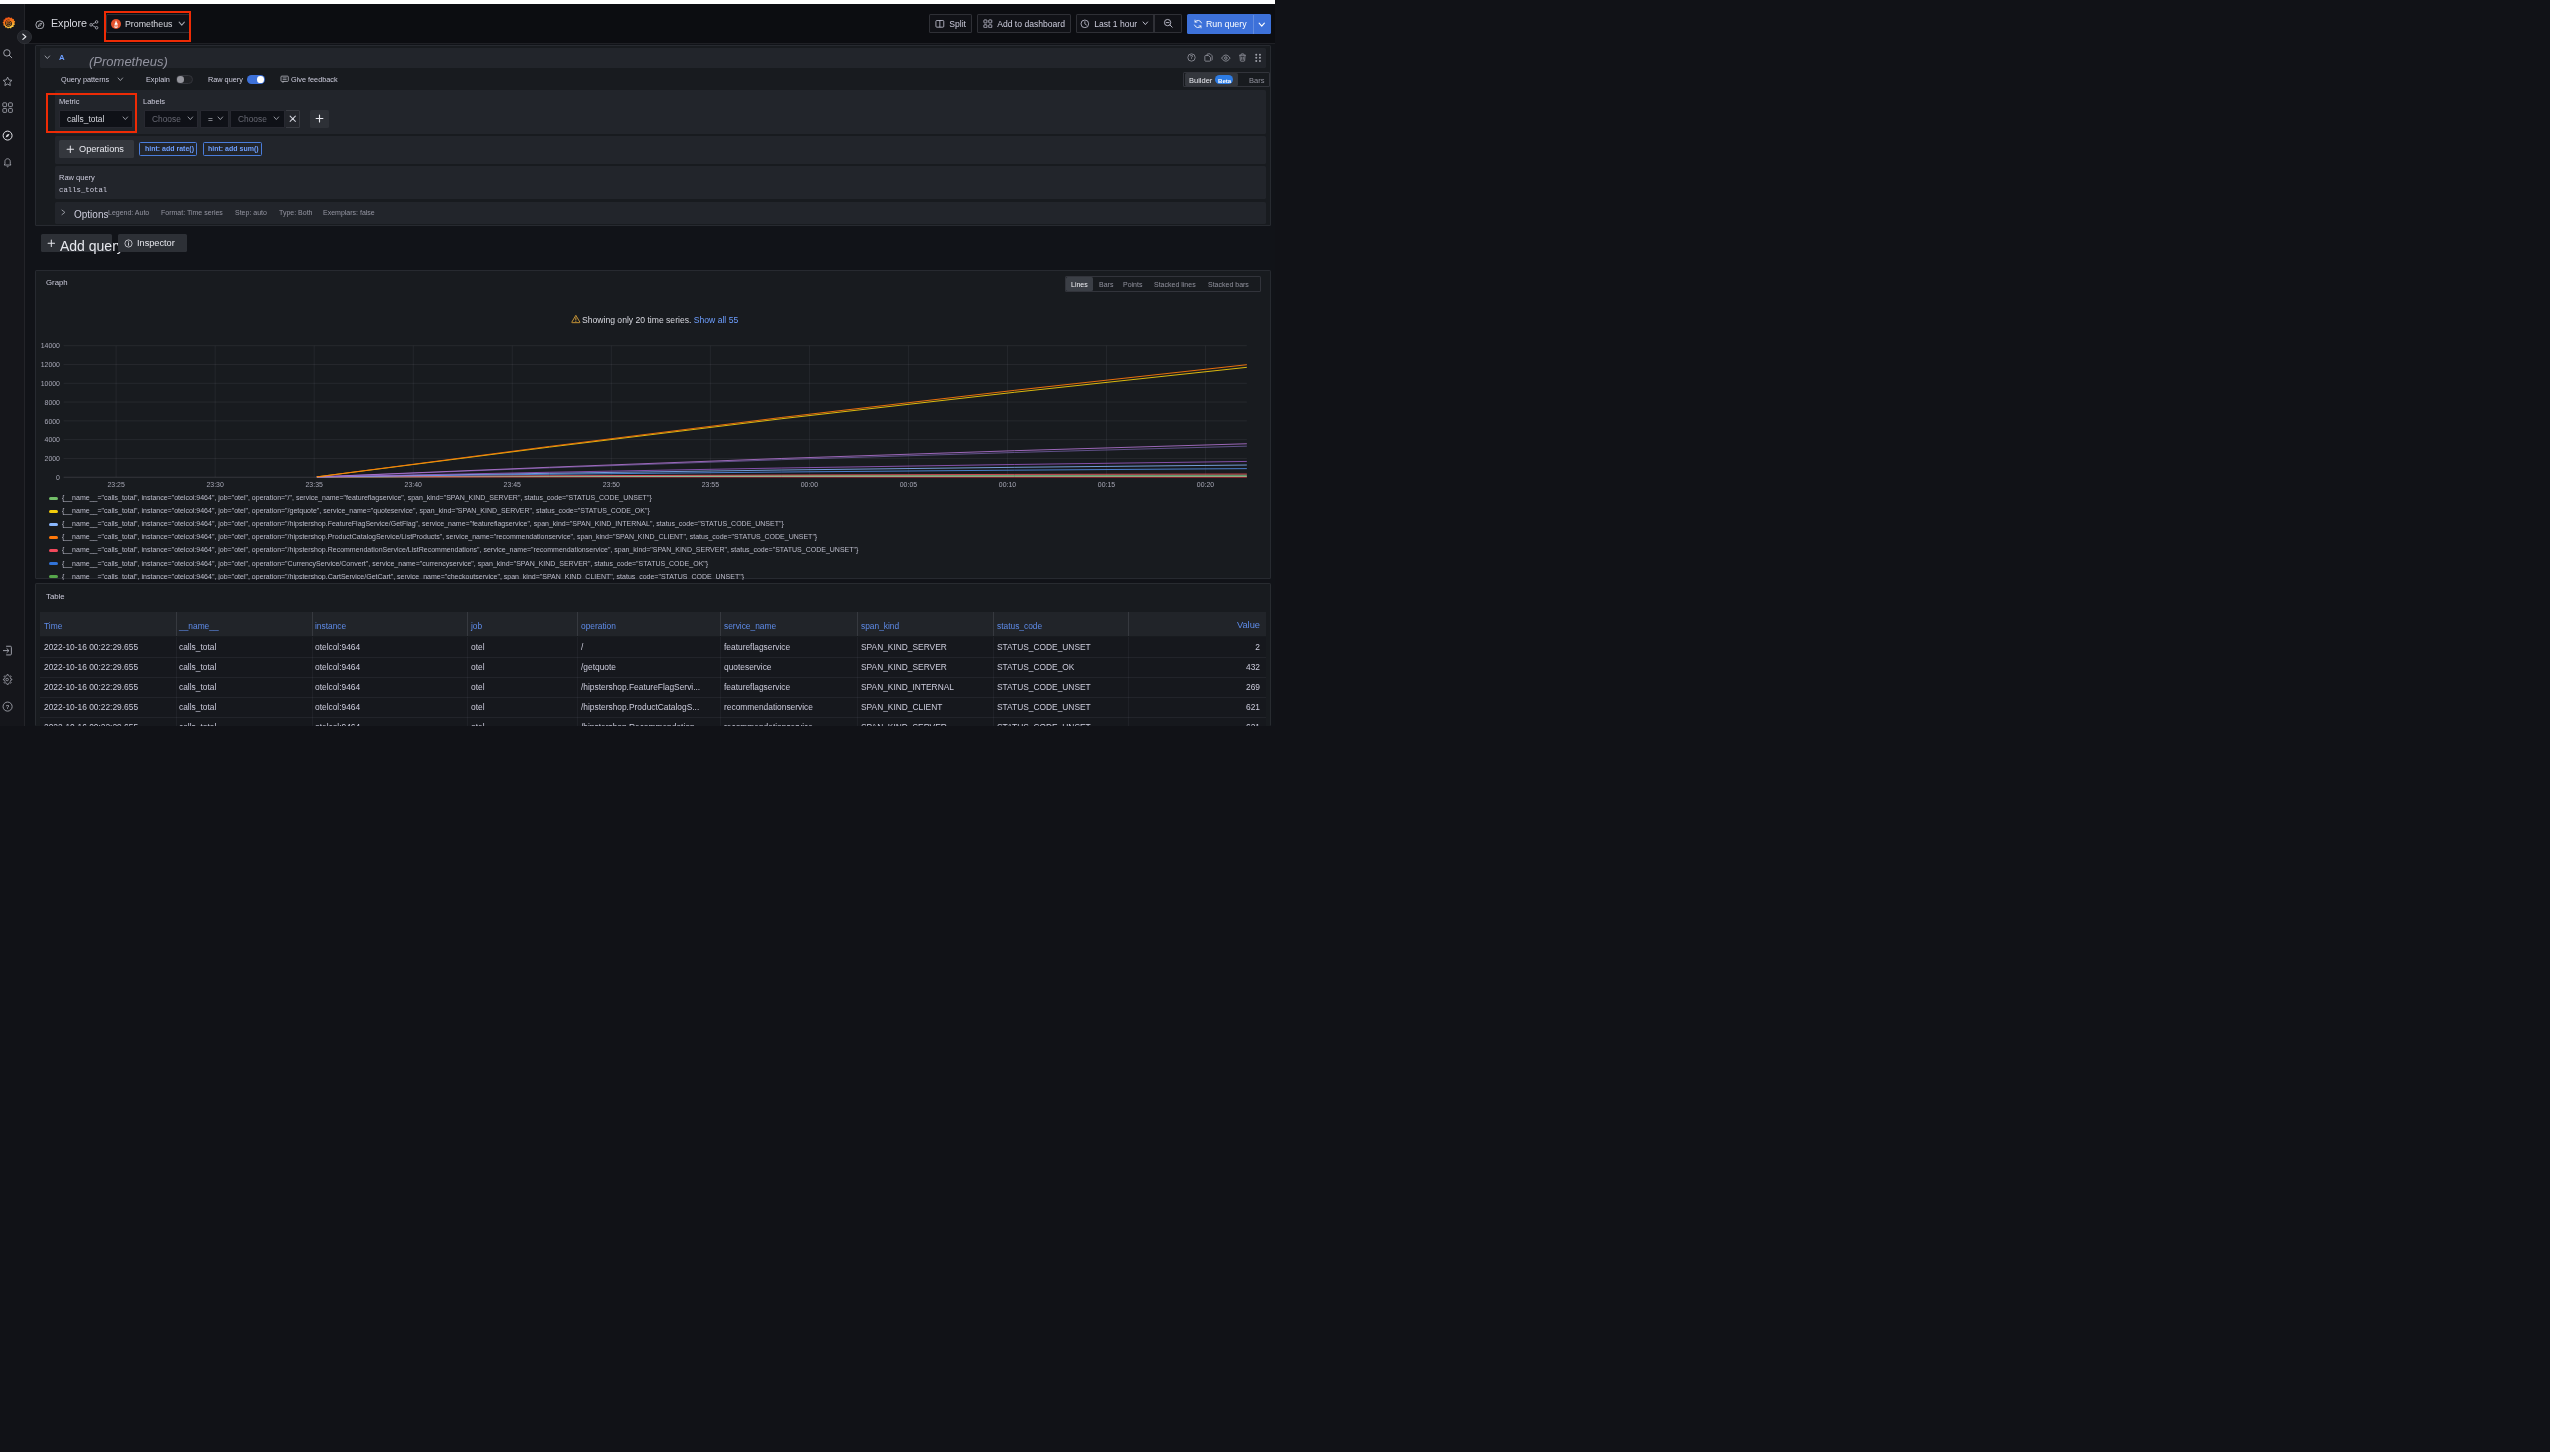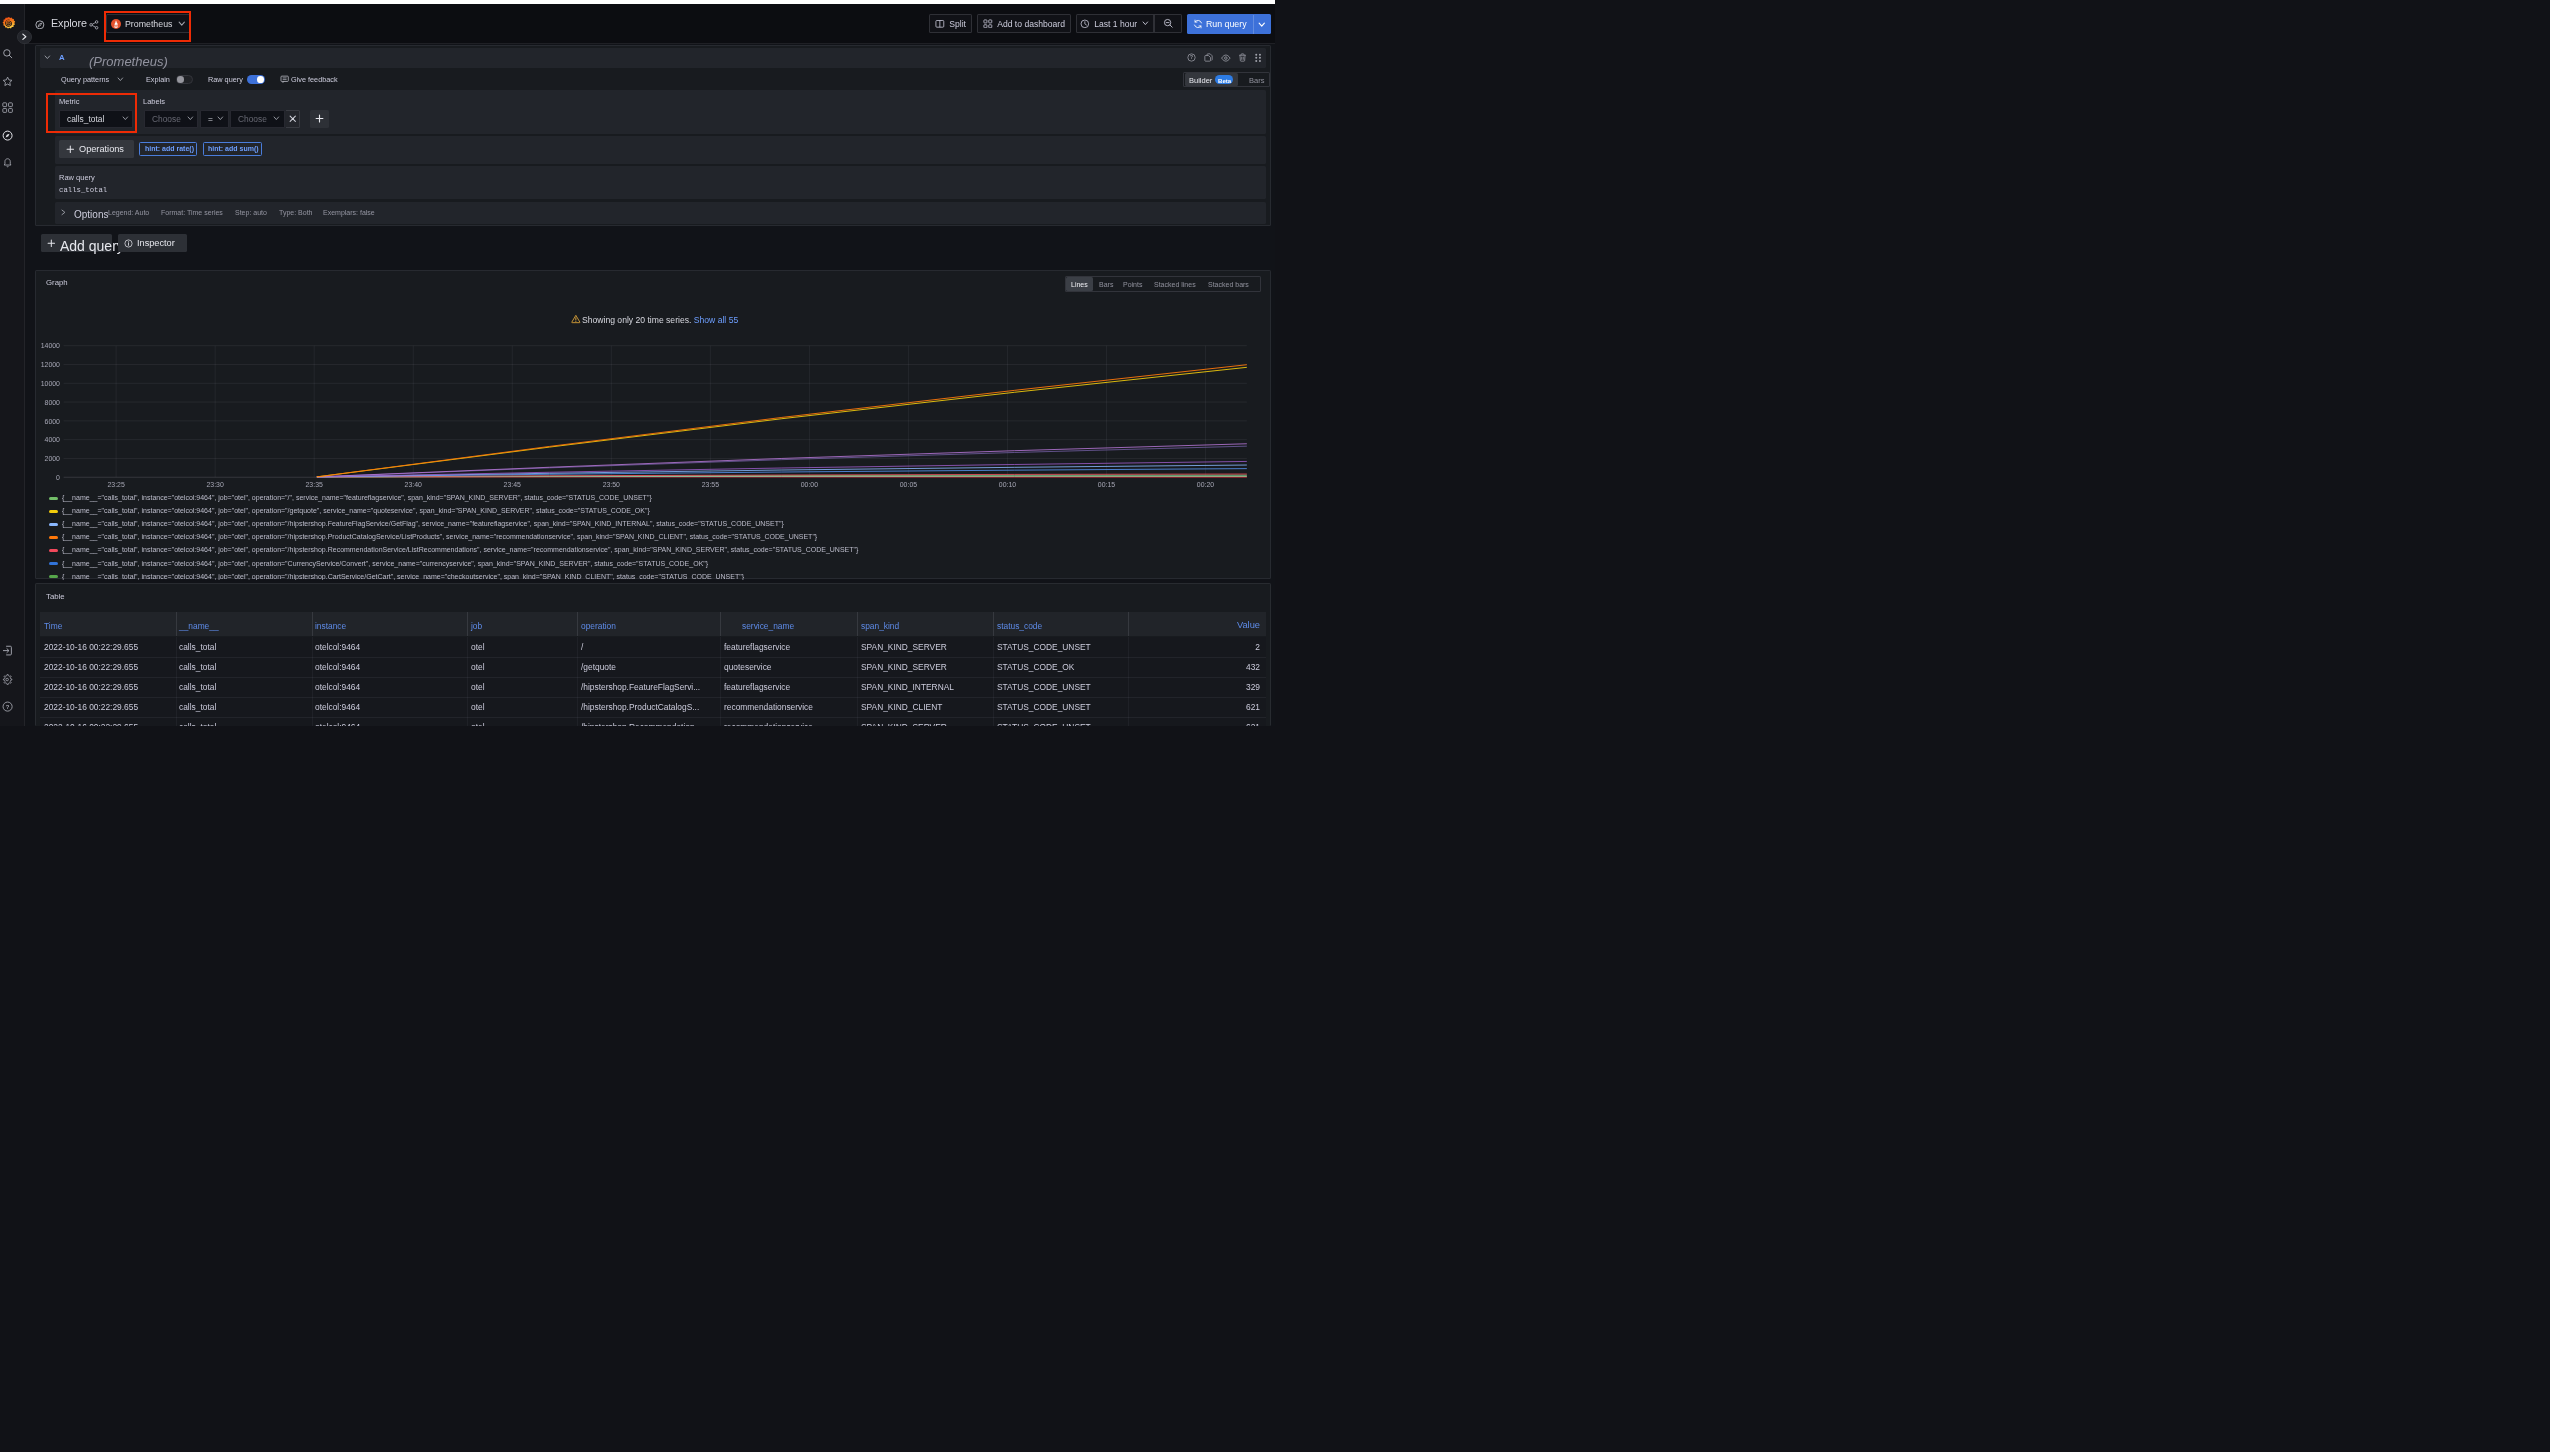--- a/index.html
+++ b/index.html
@@ -354,21 +354,21 @@
 <div class="abs" style="left:36px;top:580px;width:1235px;height:3.4px;background:#111318;"></div>
 <div class="panel" style="left:35px;top:583px;width:1236px;height:143px;border-bottom:none;"></div>
 <div class="abs" style="left:46px;top:592px;font-size:7.8px;font-weight:500;color:#ccccdc;">Table</div>
 <div class="abs" style="left:40px;top:637px;width:1226px;height:90px;background:#16181d;"></div>
 <div class="abs" style="left:40px;top:612px;width:1226px;height:24px;background:#212429;"></div>
 <div class="abs" style="left:44px;top:621px;font-size:8.4px;color:#5e8be8;">Time</div>
 <div class="abs" style="left:179px;top:621px;font-size:8.4px;color:#5e8be8;">__name__</div>
 <div class="abs" style="left:315px;top:621px;font-size:8.4px;color:#5e8be8;">instance</div>
 <div class="abs" style="left:471px;top:621px;font-size:8.4px;color:#5e8be8;">job</div>
 <div class="abs" style="left:581px;top:621px;font-size:8.4px;color:#5e8be8;">operation</div>
-<div class="abs" style="left:742px;top:621px;font-size:8.4px;color:#5e8be8;">service_name</div>
+<div class="abs" style="left:724px;top:621px;font-size:8.4px;color:#5e8be8;">service_name</div>
 <div class="abs" style="left:861px;top:621px;font-size:8.4px;color:#5e8be8;">span_kind</div>
 <div class="abs" style="left:997px;top:621px;font-size:8.4px;color:#5e8be8;">status_code</div>
 <div class="abs" style="left:1128px;top:620px;width:132px;font-size:9.3px;color:#5e8be8;text-align:right;">Value</div>
 <div class="abs" style="left:176px;top:612px;width:0.7px;height:24px;background:rgba(204,204,220,0.13);"></div>
 <div class="abs" style="left:176px;top:637px;width:0.7px;height:90px;background:rgba(204,204,220,0.055);"></div>
 <div class="abs" style="left:312px;top:612px;width:0.7px;height:24px;background:rgba(204,204,220,0.13);"></div>
 <div class="abs" style="left:312px;top:637px;width:0.7px;height:90px;background:rgba(204,204,220,0.055);"></div>
 <div class="abs" style="left:467px;top:612px;width:0.7px;height:24px;background:rgba(204,204,220,0.13);"></div>
 <div class="abs" style="left:467px;top:637px;width:0.7px;height:90px;background:rgba(204,204,220,0.055);"></div>
 <div class="abs" style="left:577px;top:612px;width:0.7px;height:24px;background:rgba(204,204,220,0.13);"></div>
@@ -402,21 +402,21 @@
 <div class="abs" style="left:1128px;top:662px;width:132px;font-size:8.4px;color:#ccccdc;text-align:right;">432</div>
 <div class="abs" style="left:40px;top:677px;width:1226px;height:0.7px;background:rgba(204,204,220,0.07);"></div>
 <div class="abs" style="left:44px;top:682px;font-size:8.4px;color:#ccccdc;white-space:nowrap;">2022-10-16 00:22:29.655</div>
 <div class="abs" style="left:179px;top:682px;font-size:8.4px;color:#ccccdc;white-space:nowrap;">calls_total</div>
 <div class="abs" style="left:315px;top:682px;font-size:8.4px;color:#ccccdc;white-space:nowrap;">otelcol:9464</div>
 <div class="abs" style="left:471px;top:682px;font-size:8.4px;color:#ccccdc;white-space:nowrap;">otel</div>
 <div class="abs" style="left:581px;top:682px;font-size:8.4px;color:#ccccdc;white-space:nowrap;">/hipstershop.FeatureFlagServi...</div>
 <div class="abs" style="left:724px;top:682px;font-size:8.4px;color:#ccccdc;white-space:nowrap;">featureflagservice</div>
 <div class="abs" style="left:861px;top:682px;font-size:8.4px;color:#ccccdc;white-space:nowrap;">SPAN_KIND_INTERNAL</div>
 <div class="abs" style="left:997px;top:682px;font-size:8.4px;color:#ccccdc;white-space:nowrap;">STATUS_CODE_UNSET</div>
-<div class="abs" style="left:1128px;top:682px;width:132px;font-size:8.4px;color:#ccccdc;text-align:right;">329</div>
+<div class="abs" style="left:1128px;top:682px;width:132px;font-size:8.4px;color:#ccccdc;text-align:right;">269</div>
 <div class="abs" style="left:40px;top:697px;width:1226px;height:0.7px;background:rgba(204,204,220,0.07);"></div>
 <div class="abs" style="left:44px;top:702px;font-size:8.4px;color:#ccccdc;white-space:nowrap;">2022-10-16 00:22:29.655</div>
 <div class="abs" style="left:179px;top:702px;font-size:8.4px;color:#ccccdc;white-space:nowrap;">calls_total</div>
 <div class="abs" style="left:315px;top:702px;font-size:8.4px;color:#ccccdc;white-space:nowrap;">otelcol:9464</div>
 <div class="abs" style="left:471px;top:702px;font-size:8.4px;color:#ccccdc;white-space:nowrap;">otel</div>
 <div class="abs" style="left:581px;top:702px;font-size:8.4px;color:#ccccdc;white-space:nowrap;">/hipstershop.ProductCatalogS...</div>
 <div class="abs" style="left:724px;top:702px;font-size:8.4px;color:#ccccdc;white-space:nowrap;">recommendationservice</div>
 <div class="abs" style="left:861px;top:702px;font-size:8.4px;color:#ccccdc;white-space:nowrap;">SPAN_KIND_CLIENT</div>
 <div class="abs" style="left:997px;top:702px;font-size:8.4px;color:#ccccdc;white-space:nowrap;">STATUS_CODE_UNSET</div>
 <div class="abs" style="left:1128px;top:702px;width:132px;font-size:8.4px;color:#ccccdc;text-align:right;">621</div>

